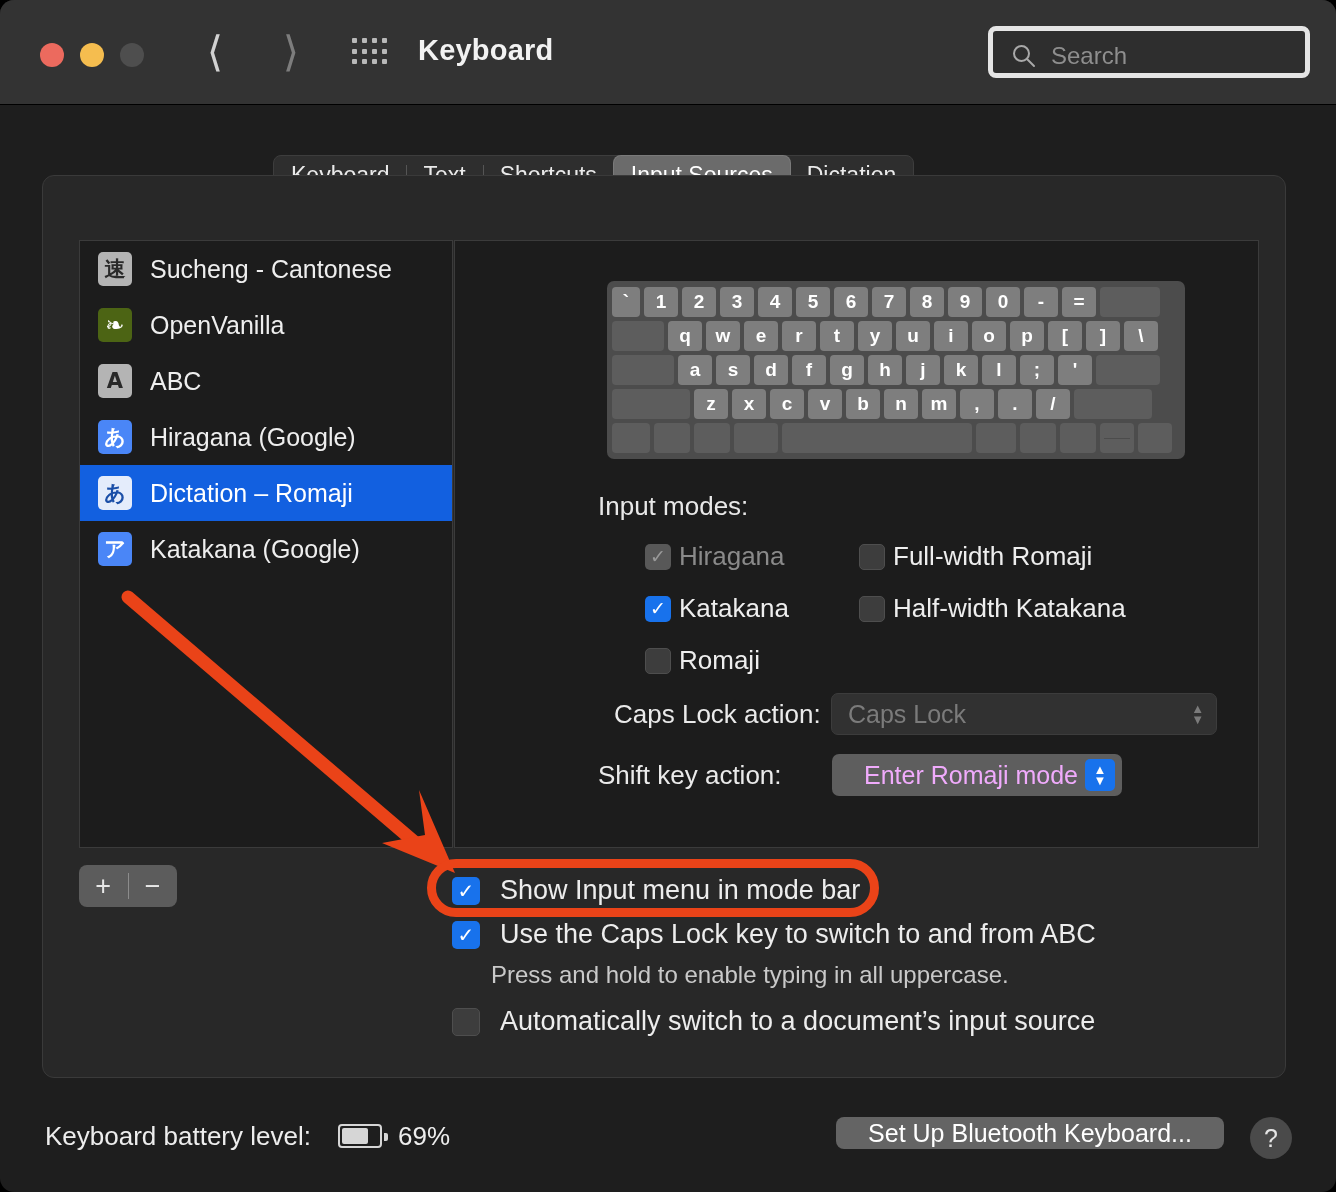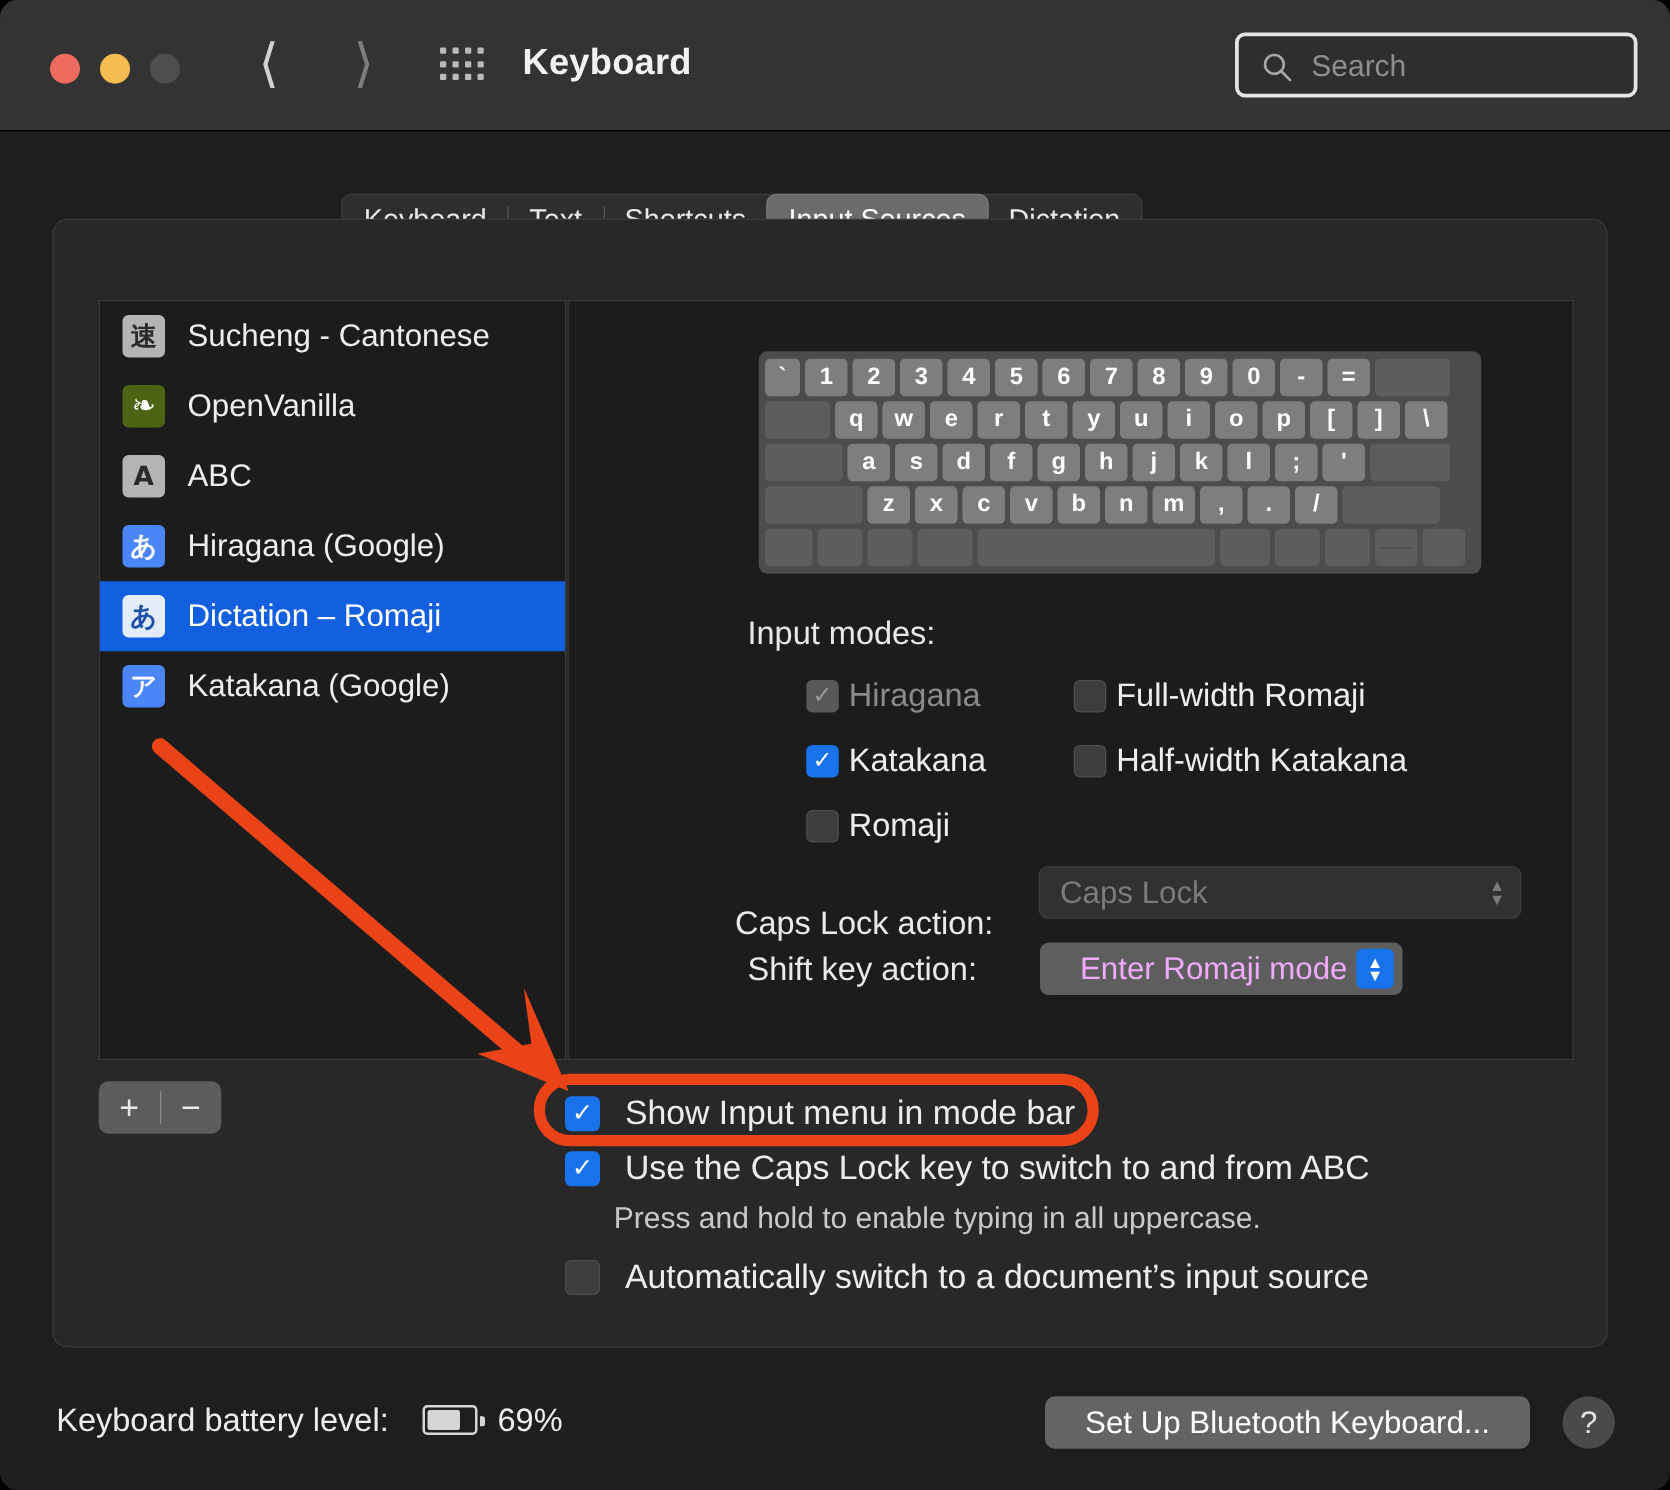--- a/index.html
+++ b/index.html
@@ -44,21 +44,21 @@
   }
   #grid-icon i { display: block; width: 5px; height: 5px; background: #b9b9b9; border-radius: 1px; }
 
   #win-title {
     position: absolute; left: 418px; top: 34px;
     font-size: 29px; color: #f2f2f2; font-weight: bold; letter-spacing: .2px;
   }
 
   #search-field {
     position: absolute; left: 988px; top: 26px; width: 322px; height: 52px;
-    background: #2e2e2e; border: 3px solid #e5e5e5; border-radius: 8px;
+    background: #2e2e2e; border: 5px solid #e5e5e5; border-radius: 8px;
   }
   #search-icon {
     position: absolute; left: 18px; top: 12px; width: 26px; height: 26px;
   }
   #search-placeholder {
     position: absolute; left: 58px; top: 11px;
     font-size: 24px; color: #8e8e8e;
   }
 
   
@@ -200,21 +200,21 @@
   #battery-icon .fill {
     position: absolute; left: 2px; top: 2px; height: 16px; background: #d6d6d6; border-radius: 2px;
   }
   #battery-icon .nub {
     position: absolute; left: 44px; top: 7px; width: 4px; height: 8px;
     background: #d6d6d6; border-radius: 0 2px 2px 0;
   }
   #battery-pct { position: absolute; left: 398px; top: 1121px; font-size: 26px; color: #ededed; }
 
   #bt-button {
-    position: absolute; left: 836px; top: 1117px; width: 388px; height: 42px;
+    position: absolute; left: 836px; top: 1117px; width: 388px; height: 32px;
     background: #646464; border-radius: 8px;
     display: flex; align-items: center; justify-content: center;
     color: #ffffff; font-size: 25px; white-space: nowrap;
   }
   #help-button {
     position: absolute; left: 1250px; top: 1117px; width: 42px; height: 42px;
     background: #4a4a4a; border-radius: 50%;
     display: flex; align-items: center; justify-content: center;
     color: #e4e4e4; font-size: 25px;
   }
@@ -404,21 +404,21 @@
 
       <div class="cb-row" style="left:404px; top:300px;">
         <div class="cb off"></div>
         <div class="cb-text">Full-width Romaji</div>
       </div>
       <div class="cb-row" style="left:404px; top:352px;">
         <div class="cb off"></div>
         <div class="cb-text">Half-width Katakana</div>
       </div>
 
-      <div class="pop-label" style="left:133px; top:458px;margin-top:24px;">Caps Lock action:</div>
+      <div class="pop-label" style="left:159px; top:458px;">Caps Lock action:</div>
       <div class="popup" id="caps-popup" style="left:376px; top:452px; width:386px;">
         <div class="val">Caps Lock</div>
         <div class="chev">
           <span>▲</span>
             <span>▼</span>
         </div>
       </div>
 
       <div class="pop-label" style="left:143px; top:519px;">Shift key action:</div>
       <div class="popup" id="shift-popup" style="left:377px; top:513px; width:290px;">

